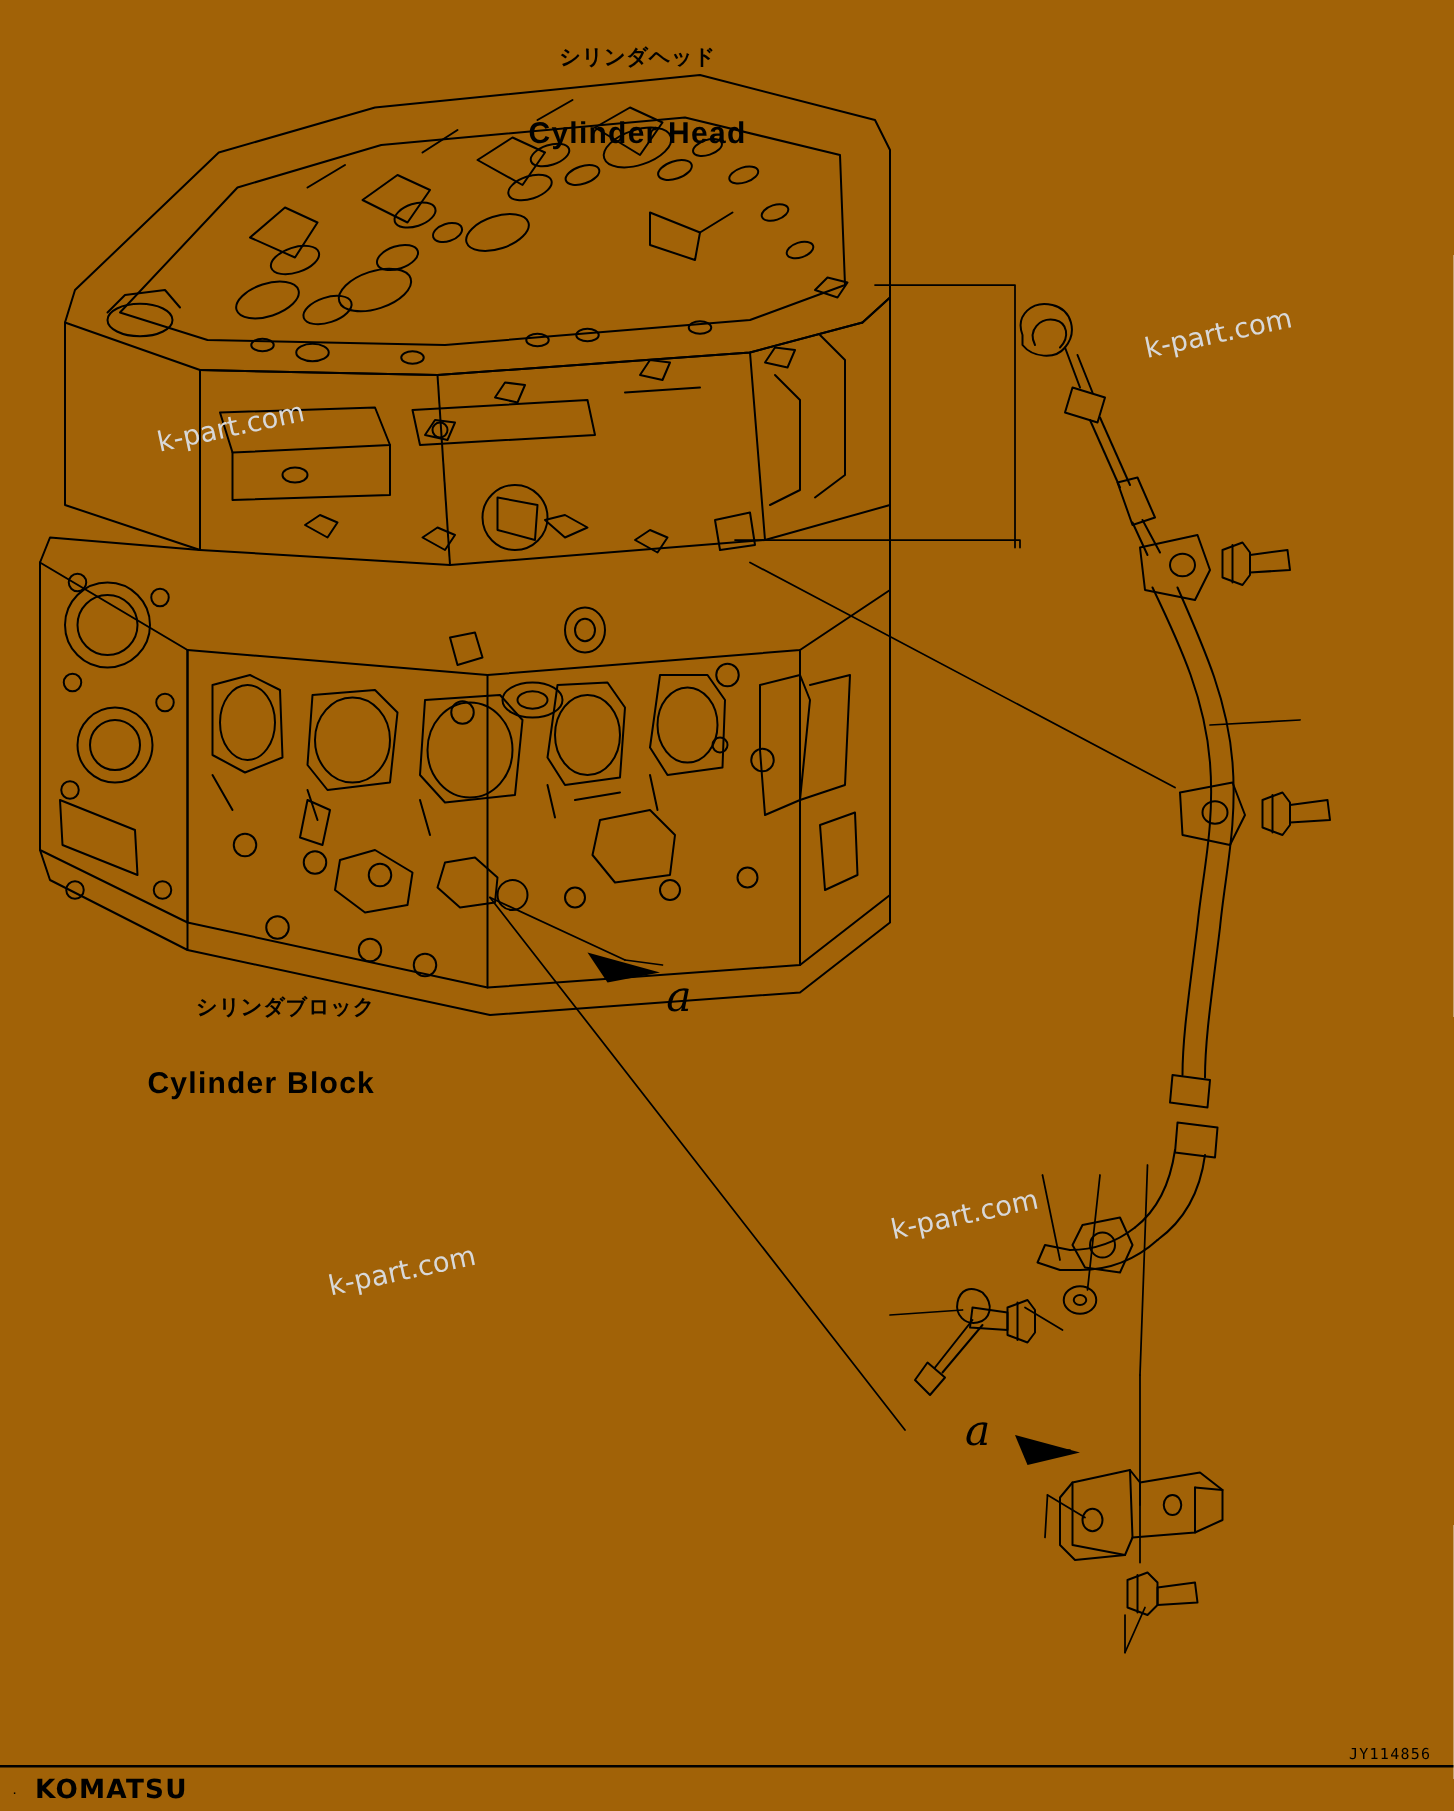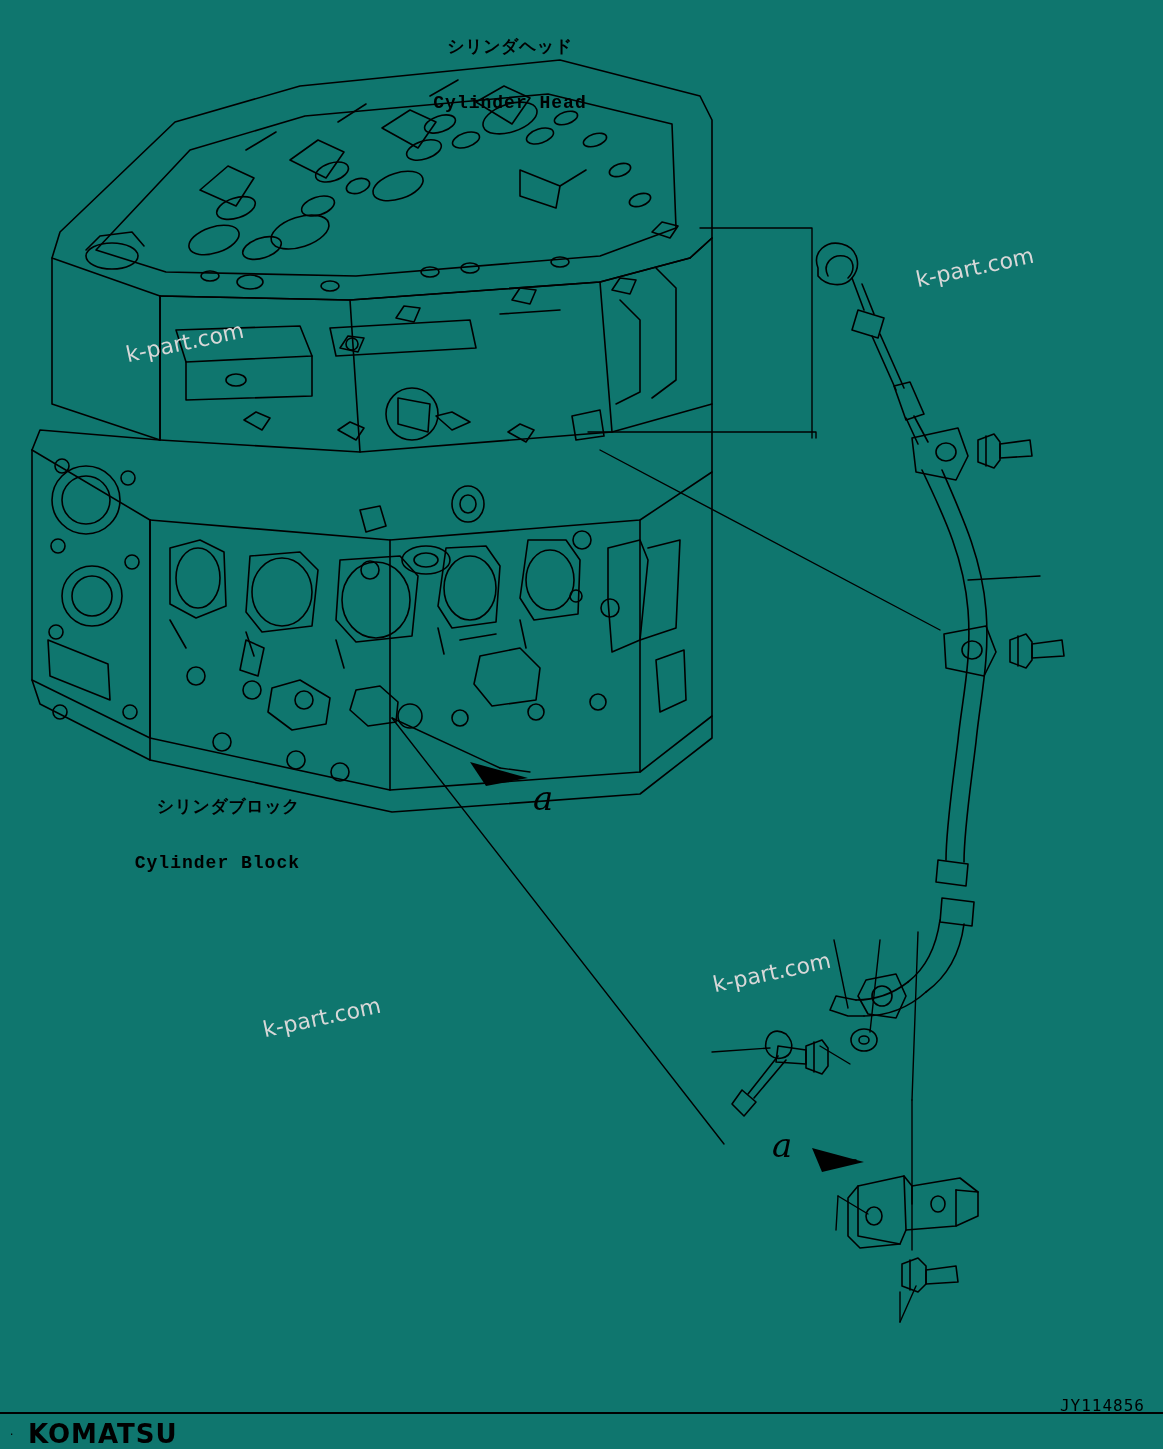--- a/index.html
+++ b/index.html
@@ -7,41 +7,41 @@
     padding: 0;
     background: #ffffff;
   }
   body {
     font-family: "Liberation Sans", sans-serif;
   }
   #page {
     position: relative;
     width: 1163px;
     height: 1449px;
-    background: #0f766e;
+    background: #a16207;
     overflow: hidden;
   }
   .lbl {
     position: absolute;
     text-align: center;
     color: #000;
     white-space: pre;
     line-height: 1.15;
   }
   .lbl .jp {
     display: block;
     font-family: "DejaVu Sans", sans-serif;
     font-size: 17px;
     font-weight: bold;
     letter-spacing: 0.5px;
   }
   .lbl .en {
     display: block;
-    font-family: Liberation Mono, monospace;
-    font-size: 18px;
+    font-family: Liberation Sans, sans-serif;
+    font-size: 24px;
     font-weight: bold;
     letter-spacing: 1px;
   }
   #label-head {
     left: 330px;
     top: 0px;
     width: 360px;
   }
   #label-block {
     left: 20px;
@@ -70,39 +70,39 @@
   #wm1 { left: 915px; top: 255px; transform: rotate(-12deg); }
   #wm2 { left: 125px; top: 330px; transform: rotate(-12deg); }
   #wm3 { left: 712px; top: 960px; transform: rotate(-12deg); }
   #wm4 { left: 262px; top: 1005px; transform: rotate(-12deg); }
 
   #drawing-no {
     position: absolute;
     right: 18px;
     top: 1396px;
     font-family: "DejaVu Sans Mono", monospace;
-    font-size: 16px;
+    font-size: 12px;
     letter-spacing: 1px;
     color: #000;
   }
   #footer-rule {
     position: absolute;
     left: 0;
     top: 1412px;
     width: 1163px;
     height: 2px;
     background: #000;
   }
   #brand {
     position: absolute;
     left: 28px;
     top: 1419px;
     font-family: "DejaVu Sans", sans-serif;
     font-weight: bold;
-    font-size: 26px;
+    font-size: 21px;
     letter-spacing: 1px;
     color: #000;
   }
   #art { position: absolute; left: 0; top: 0; }
   .dot-bl {
     position: absolute;
     left: 10px;
     top: 1424px;
     font-size: 12px;
     color: #000;

